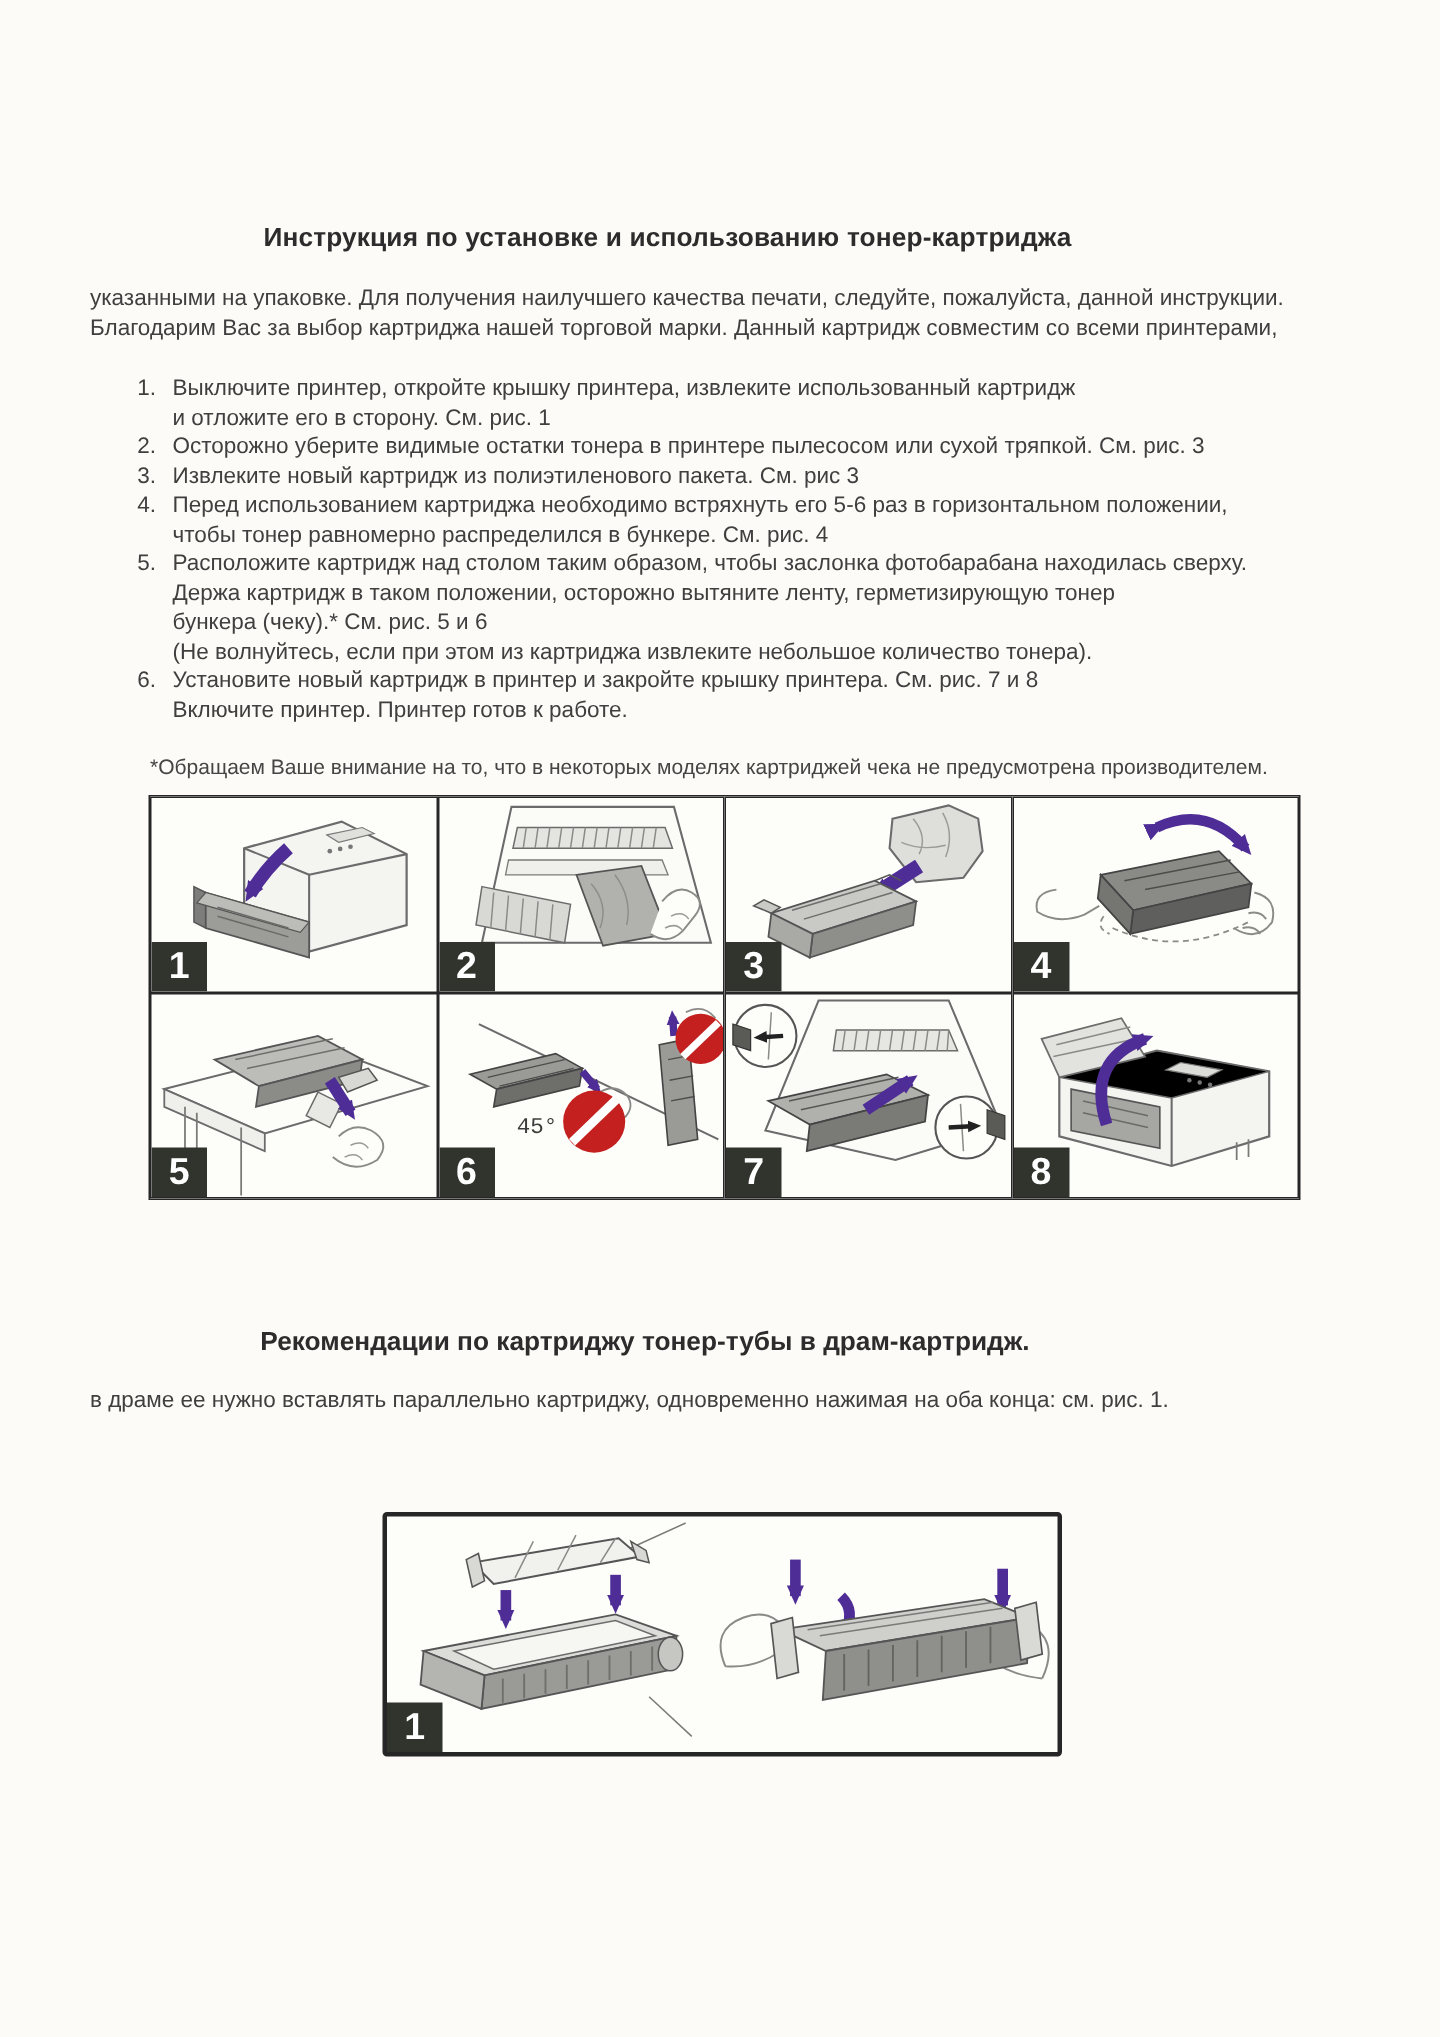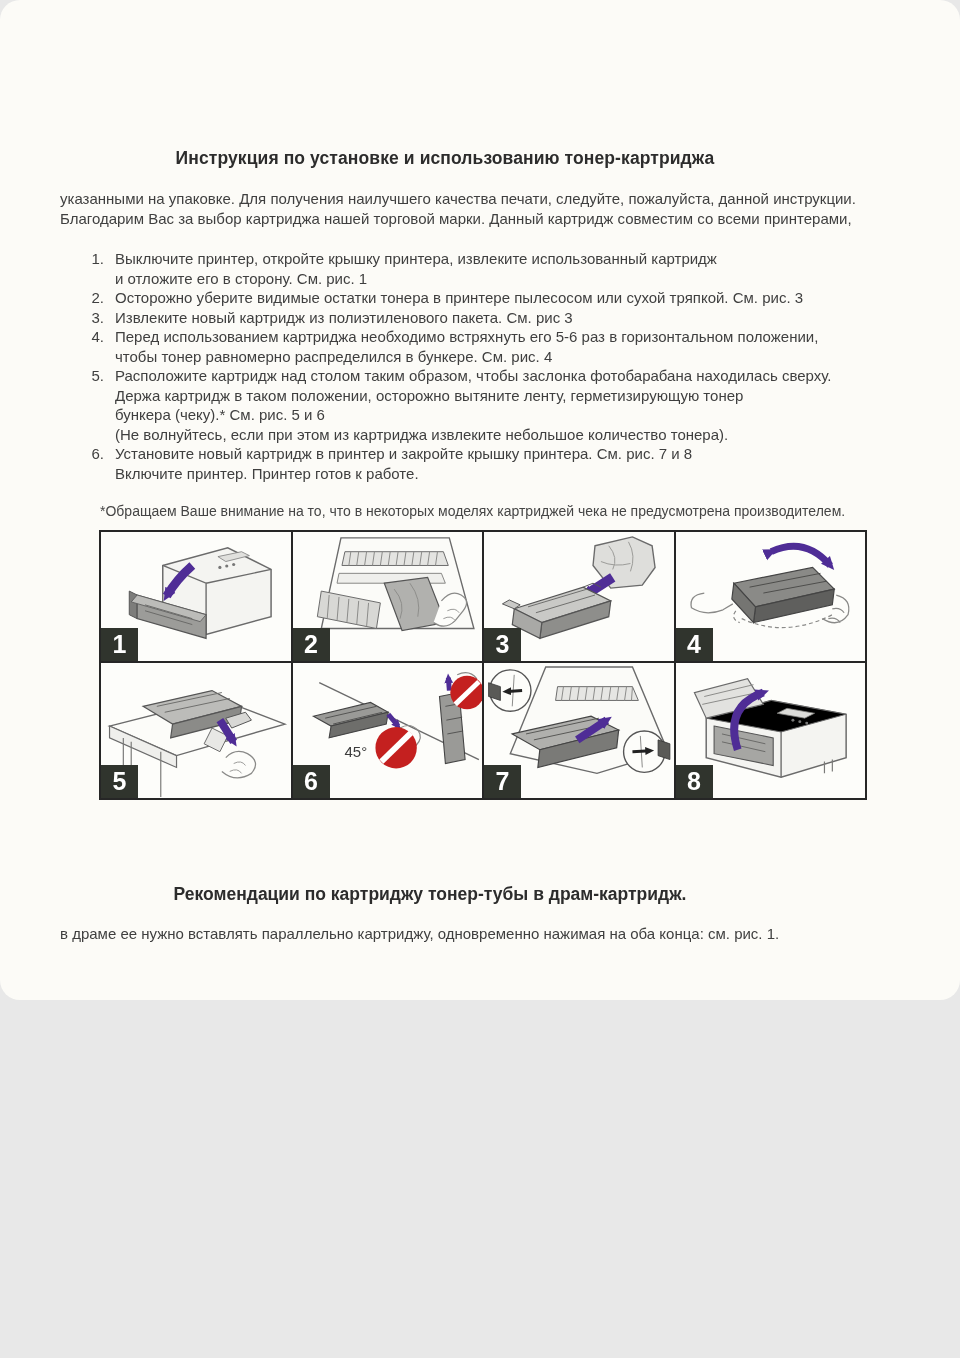--- a/index.html
+++ b/index.html
@@ -1,33 +1,33 @@
 <!DOCTYPE html>
 <html><head>
 <meta charset="utf-8">
 <style>
   html,body{margin:0;padding:0;background:#e8e8e8;}
-  .page{position:relative;width:960px;height:1000px;background:#fcfbf7;margin:0 auto;
-        font-family:"Liberation Sans",sans-serif;color:#3f3f3f;overflow:hidden;border-radius:20px;}
+  .page{position:relative;width:960px;height:1358px;background:#fcfbf7;margin:0 auto;
+        font-family:"Liberation Sans",sans-serif;color:#3f3f3f;overflow:hidden;}
   .title{position:absolute;left:60px;top:148px;width:770px;text-align:center;
          font-size:17.5px;font-weight:bold;color:#2c2c2c;letter-spacing:.1px;}
   .intro{position:absolute;left:60px;top:189px;width:860px;font-size:15px;line-height:19.5px;}
   .steps{position:absolute;left:82px;top:249px;width:820px;font-size:15px;line-height:19.5px;}
   .step{display:flex;align-items:flex-start;margin-bottom:0;}
   .step-num{width:22px;text-align:right;margin-right:11px;flex:none;}
   .note{position:absolute;left:100px;top:503px;width:800px;font-size:14px;color:#454545;}
   .figgrid{position:absolute;left:99px;top:530px;width:766px;display:grid;
            grid-template-columns:repeat(4,1fr);grid-template-rows:131px 137px;
            border:1.5px solid #262626;background:#fdfdfa;}
   .panel{position:relative;border:1.5px solid #262626;overflow:hidden;background:#fdfdfa;}
   .panel svg{display:block;width:100%;height:100%;}
   .num-badge{position:absolute;left:0;bottom:0;width:37px;height:33px;background:#30342d;
              color:#fff;font-size:25px;font-weight:bold;display:flex;align-items:center;
              justify-content:center;line-height:1;}
-  .angle-label{position:absolute;left:52px;bottom:38px;font-size:15px;color:#3c3c3c;}
+  .angle-label{position:absolute;left:52px;bottom:38px;font-size:15px;color:#3c3c3c;font-family:Liberation Mono, monospace;}
   .h2{position:absolute;left:60px;top:884px;width:740px;text-align:center;
       font-size:17.5px;font-weight:bold;color:#2c2c2c;}
   .para2{position:absolute;left:60px;top:924px;width:870px;font-size:15px;line-height:19.5px;}
   .bottomfig{position:absolute;left:255px;top:1008px;width:447px;height:157px;
              border:3px solid #262626;border-radius:3px;background:#fdfdfa;}
   .bottomfig svg{display:block;width:100%;height:100%;}
   .ln{stroke:#6b6b6b;stroke-width:1.4;fill:none;}
 </style>
 </head>
 <body>

